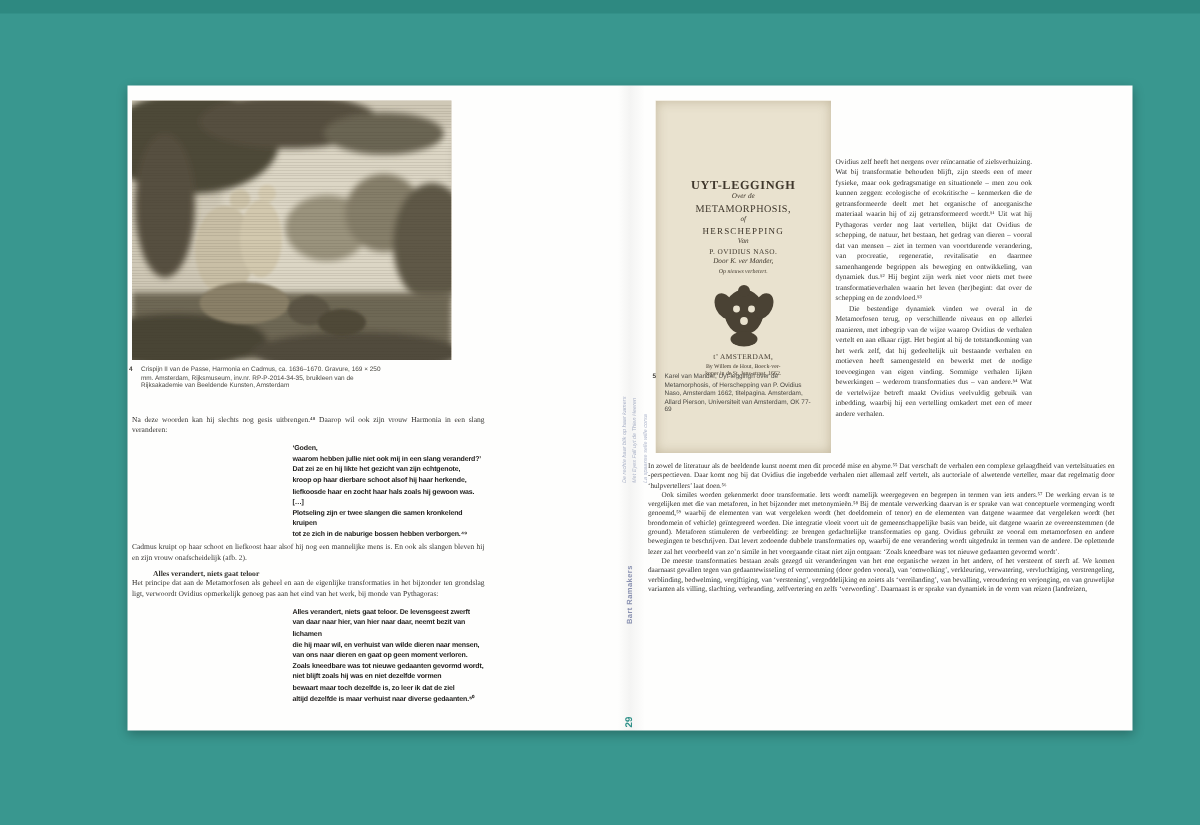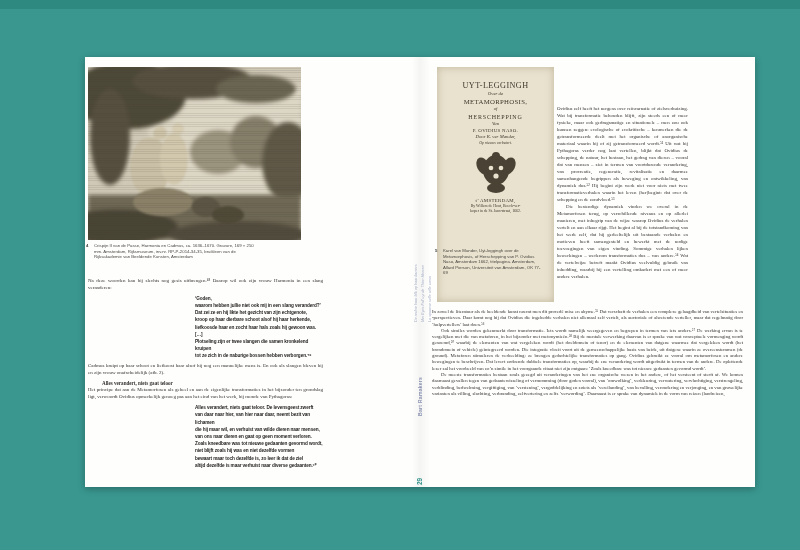--- a/index.html
+++ b/index.html
@@ -53,21 +53,21 @@
     margin:4px 0 0 0;font-size:5.1px;
   }
   
   #titlepage{
     left:352px;top:10px;width:117px;height:235px;
     background:#E9E2CF;
     box-shadow:inset 0 0 8px rgba(120,100,60,.35);
     text-align:center;color:#3F372C;overflow:hidden;
   }
   #titlepage .tp-inner{padding-top:14px;}
-  .tp1{font-weight:normal;font-size:8.2px;letter-spacing:.4px;line-height:10px;}
+  .tp1{font-weight:bold;font-size:8.2px;letter-spacing:.4px;line-height:10px;margin-top:38px;}
   .tp-it{font-style:italic;font-size:4.8px;line-height:6.5px;}
   .tp2{font-size:6.8px;letter-spacing:.3px;line-height:8.5px;}
   .tp3{font-size:6px;letter-spacing:.8px;line-height:8px;}
   .tp4{font-size:4.9px;letter-spacing:.3px;line-height:7px;}
   .tp-sm{font-size:3.9px;line-height:5.2px;}
   .tp-orn{margin:4px auto 3px auto;display:block;}
   #col1{
     left:472px;top:48px;width:131px;color:#33312E;
     font-size:4.9px;line-height:7px;text-align:justify;
   }

